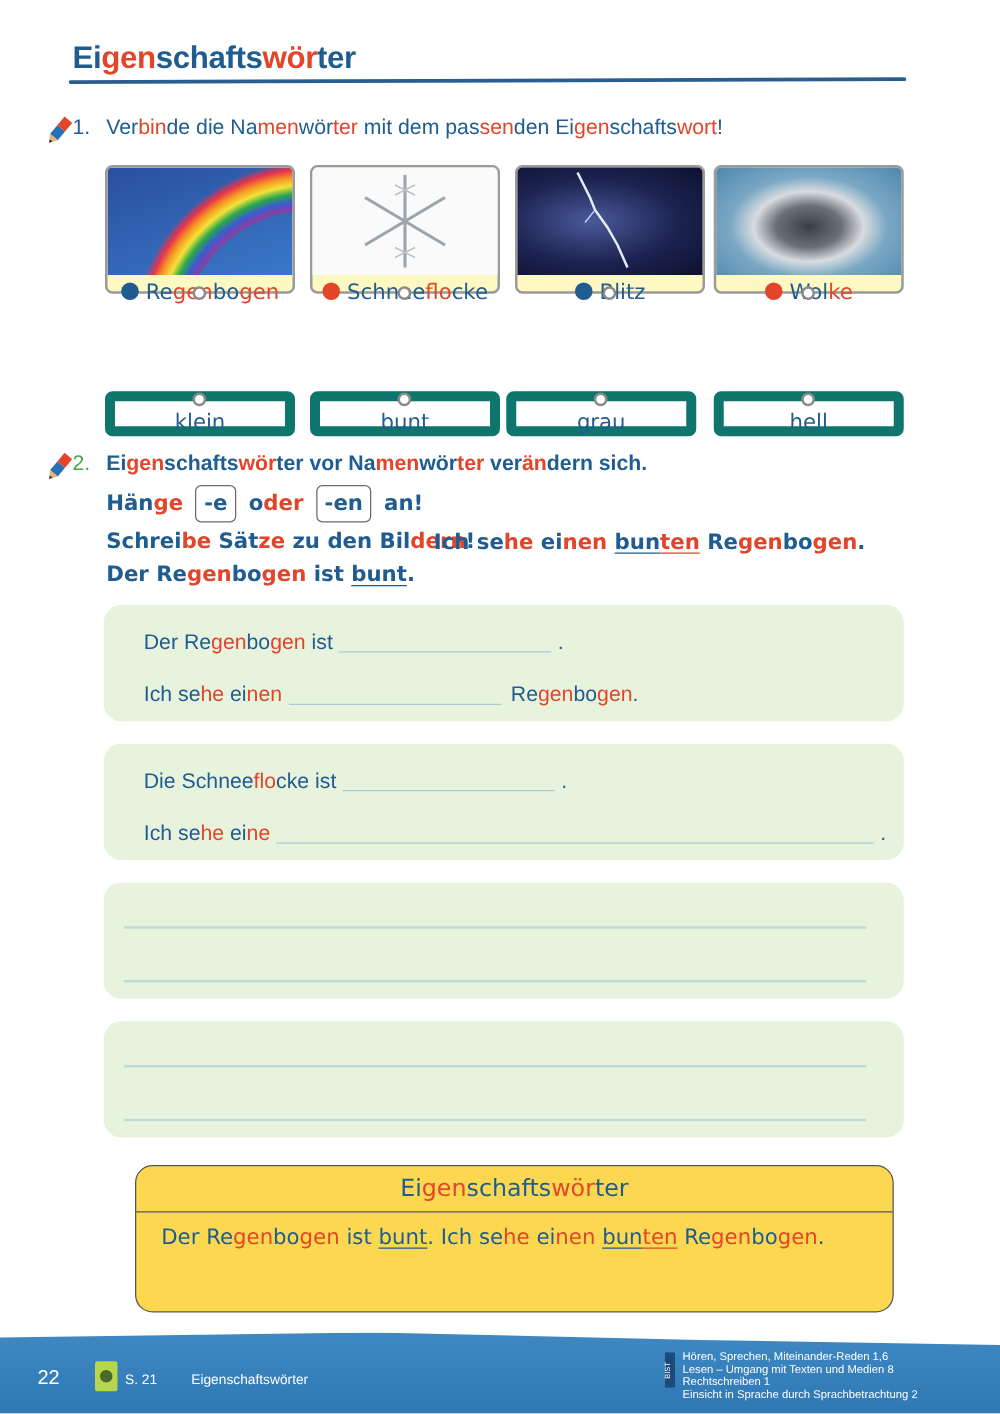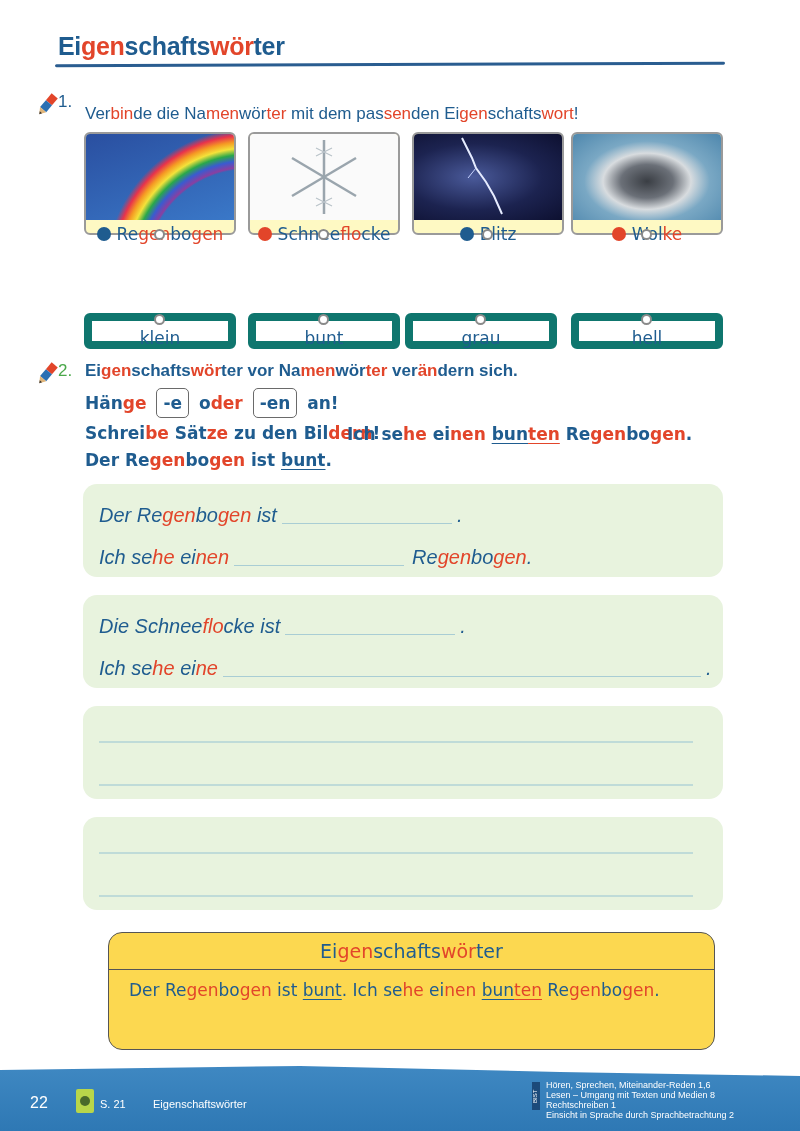--- a/index.html
+++ b/index.html
@@ -8,37 +8,37 @@
   .b { color: #1f5c8f; }
   .r { color: #e2452a; }
   .u { text-decoration: underline; text-underline-offset: 3px; }
   .hand { font-family: "DejaVu Sans", sans-serif; }
 
   .title { position: absolute; left: 58px; top: 32px; font-size: 25px; font-weight: bold; letter-spacing: -0.3px; }
   .title-rule { position: absolute; left: 55px; top: 63px; width: 670px; height: 3px; background: #2a5d90; border-radius: 2px; transform: rotate(-0.2deg); }
 
   .pencil { position: absolute; width: 26px; height: 24px; }
   .task-num { position: absolute; font-size: 17px; }
-  .task1-text { position: absolute; left: 85px; top: 92px; font-size: 17px; margin-top: 12px; }
+  .task1-text { position: absolute; left: 85px; top: 92px; font-size: 17px; }
 
   .card { position: absolute; top: 132px; width: 152px; height: 103px; border: 2px solid #9a9a9a; border-radius: 6px; background: #fef9c3; overflow: visible; }
   .card .img { position: absolute; left: 0; top: 0; width: 148px; height: 86px; border-radius: 4px 4px 0 0; overflow: hidden; }
   .card .label { position: absolute; left: 0; right: 0; top: 90px; text-align: center; font-size: 17px; }
   .dot { display: inline-block; width: 14px; height: 14px; border-radius: 50%; vertical-align: -1px; margin-right: 6px; }
   .knob { position: absolute; width: 11px; height: 11px; border: 2px solid #8a8a8a; background: #fff; border-radius: 50%; left: 50%; margin-left: -6px; }
   .card .knob { bottom: -7px; }
 
   .adj { position: absolute; top: 313px; width: 152px; height: 36px; border: 8px solid #0f766e; border-radius: 6px; background: #fff; text-align: center; font-size: 17px; line-height: 34px; }
   .adj .knob { top: -7px; }
 
   .t2 { position: absolute; left: 85px; font-size: 17px; font-weight: bold; }
   .suffix { display: inline-block; border: 1.5px solid #6a6a6a; border-radius: 5px; padding: 4px 6px; margin: 0 4px; }
 
   .green { position: absolute; left: 83px; width: 640px; background: #e8f3de; border-radius: 14px; }
-  .green .line { position: absolute; font-size: 20px; left: 16px; font-style: italic; }
+  .green .line { position: absolute; font-size: 17px; left: 32px; }
   .blank { display: inline-block; border-bottom: 1.5px solid #a9cdd4; height: 14px; vertical-align: middle; margin: 0 5px; }
   .rule { position: absolute; left: 16px; right: 30px; height: 1.5px; background: #bfdbd8; }
 
   .rulebox { position: absolute; left: 108px; top: 932px; width: 607px; height: 118px; background: #fcd850; border: 1.5px solid #555; border-radius: 14px; }
   .rulebox .head { height: 37px; border-bottom: 1.5px solid #555; text-align: center; font-size: 19px; line-height: 37px; }
   .rulebox .body { padding-left: 20px; font-size: 17px; }
   .rulebox .body div { height: 29px; line-height: 29px; }
   .rulebox .body div:first-child { margin-top: 6px; }
 
   .footer { position: absolute; left: 0; top: 1066px; width: 800px; height: 65px; background: linear-gradient(180deg, #3f88c2 0%, #2e78b4 100%); clip-path: polygon(0 4px, 300px 0, 560px 6px, 800px 10px, 800px 65px, 0 65px); }

